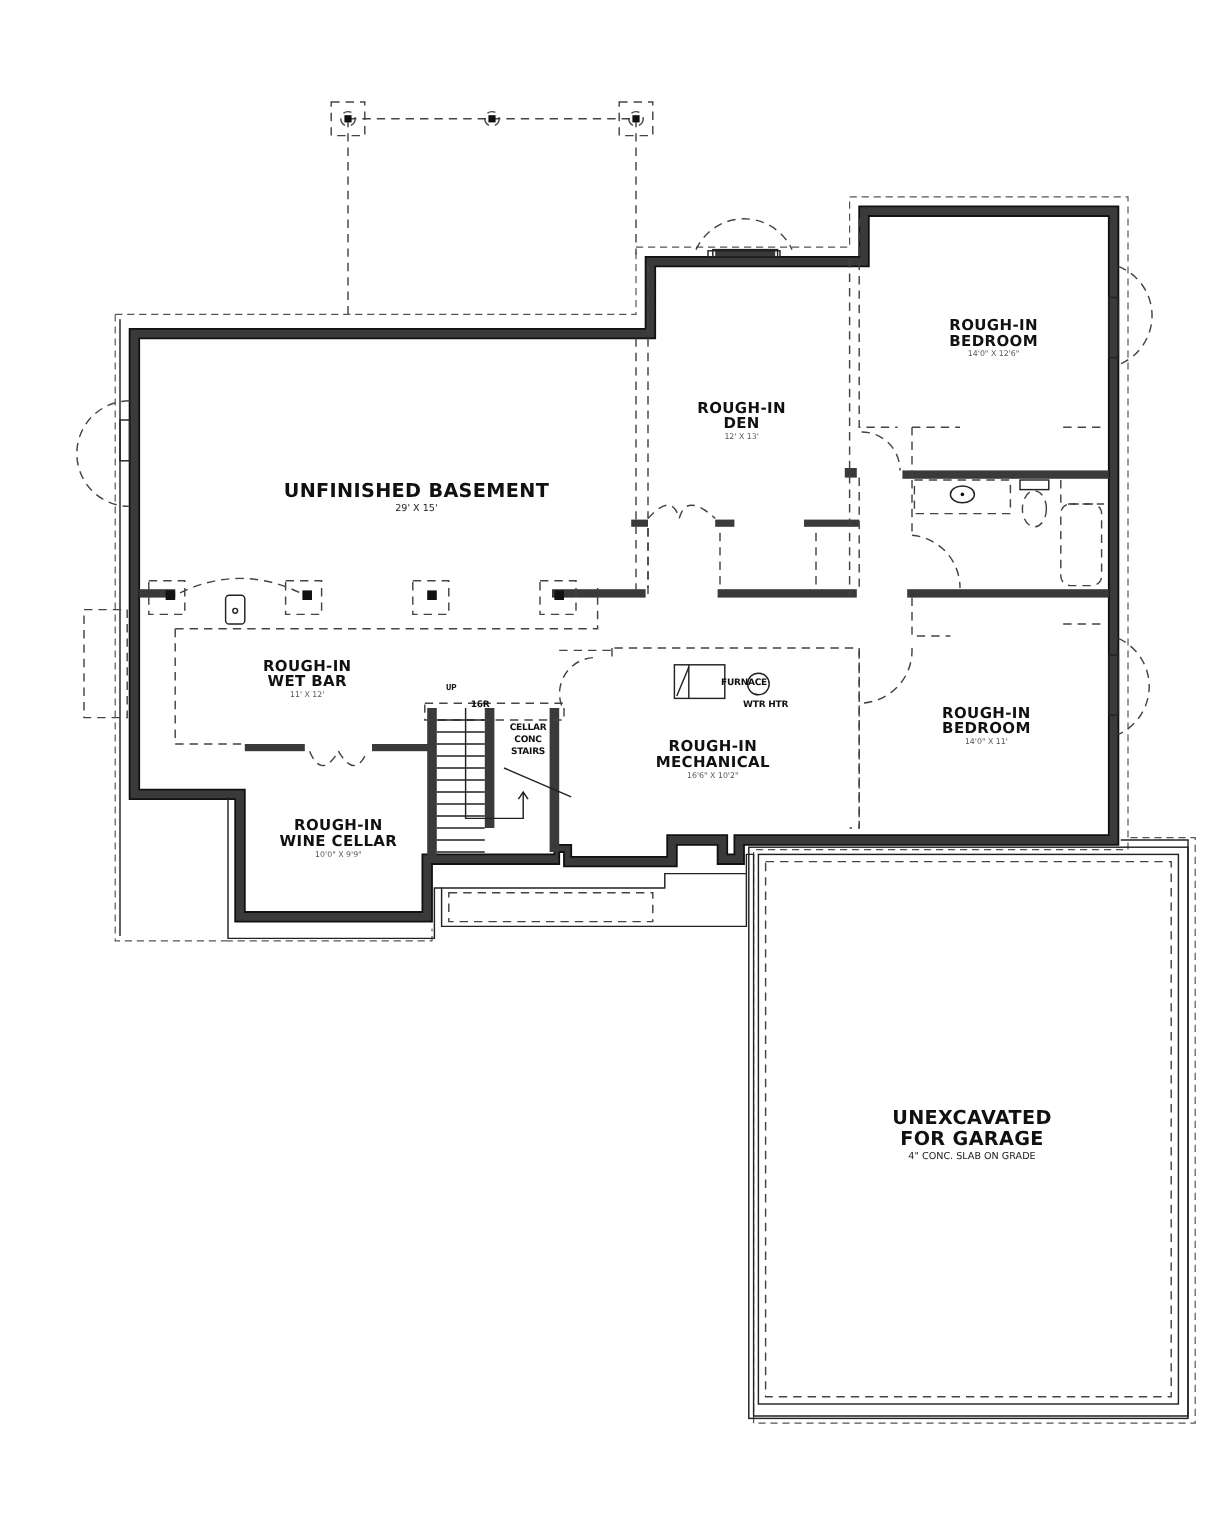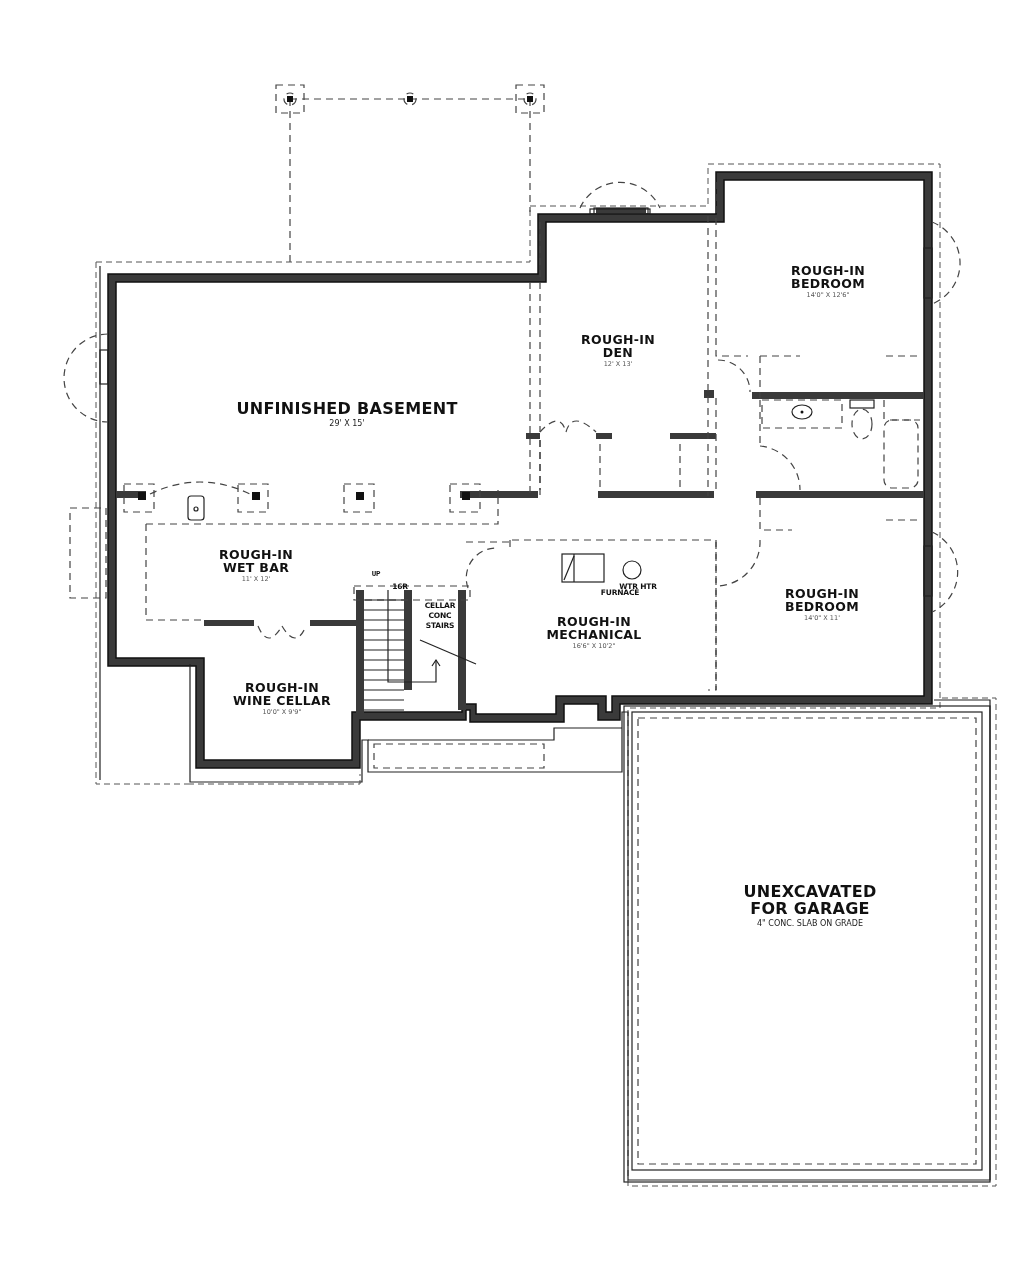--- a/index.html
+++ b/index.html
@@ -203,27 +203,27 @@
   <div class="room-name">BEDROOM</div>
   <div class="room-dim">14'0" X 11'</div>
 </div>
 
 <div class="label" style="left:282px; top:681px;">
   <div class="room-name">ROUGH-IN</div>
   <div class="room-name">WINE CELLAR</div>
   <div class="room-dim">10'0" X 9'9"</div>
 </div>
 
-<div class="label" style="left:810px; top:884px;">
+<div class="label" style="left:810px; top:924px;">
   <div class="room-name big">UNEXCAVATED</div>
   <div class="room-name big">FOR GARAGE</div>
   <div class="room-dim big">4" CONC. SLAB ON GRADE</div>
 </div>
 
 <div class="label small-bold" style="left:376px; top:571px;font-family:Liberation Mono, monospace;">UP</div>
 <div class="label small-bold" style="left:400px; top:571px;margin-top:12px;">16R</div>
 <div class="label small-bold" style="left:440px; top:601px; line-height:1.35;">
   <div>CELLAR</div>
   <div>CONC</div>
   <div>STAIRS</div>
 </div>
-<div class="label small-bold" style="left:598px; top:589px;padding-left:44px;">FURNACE</div>
+<div class="label small-bold" style="left:598px; top:565px;padding-left:44px;">FURNACE</div>
 <div class="label small-bold" style="left:638px; top:583px;">WTR HTR</div>
 
 </body></html>

